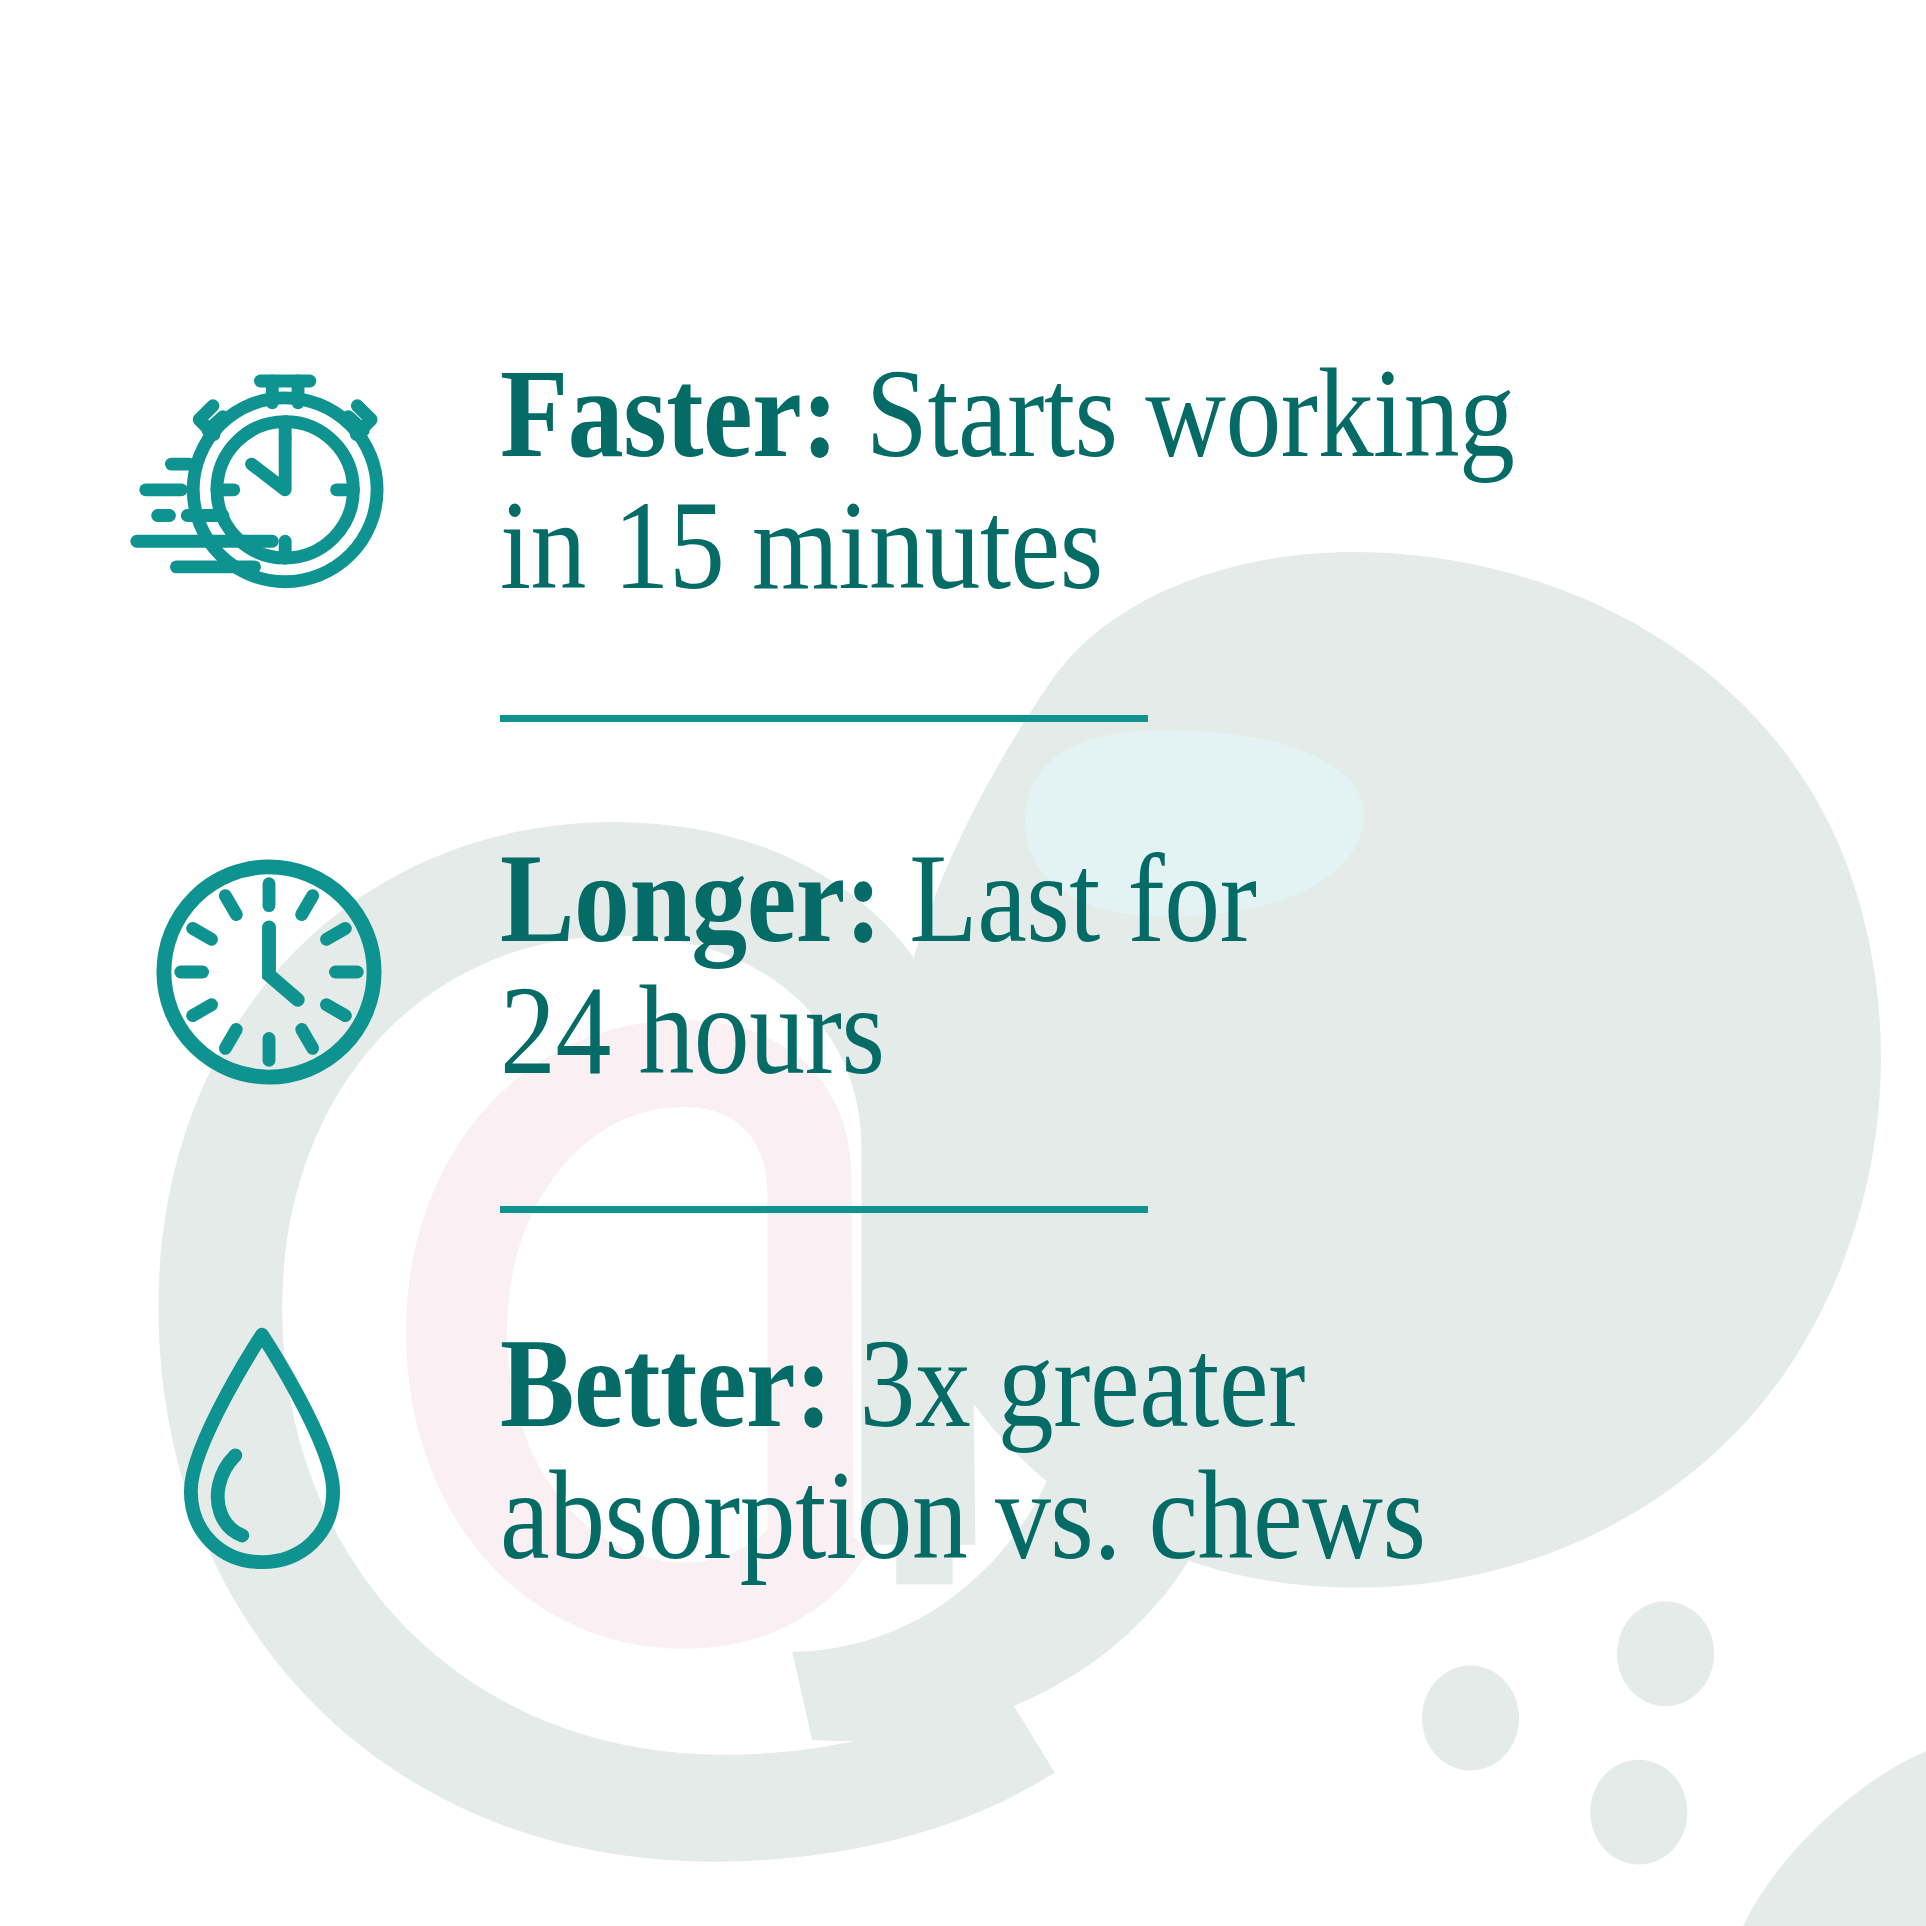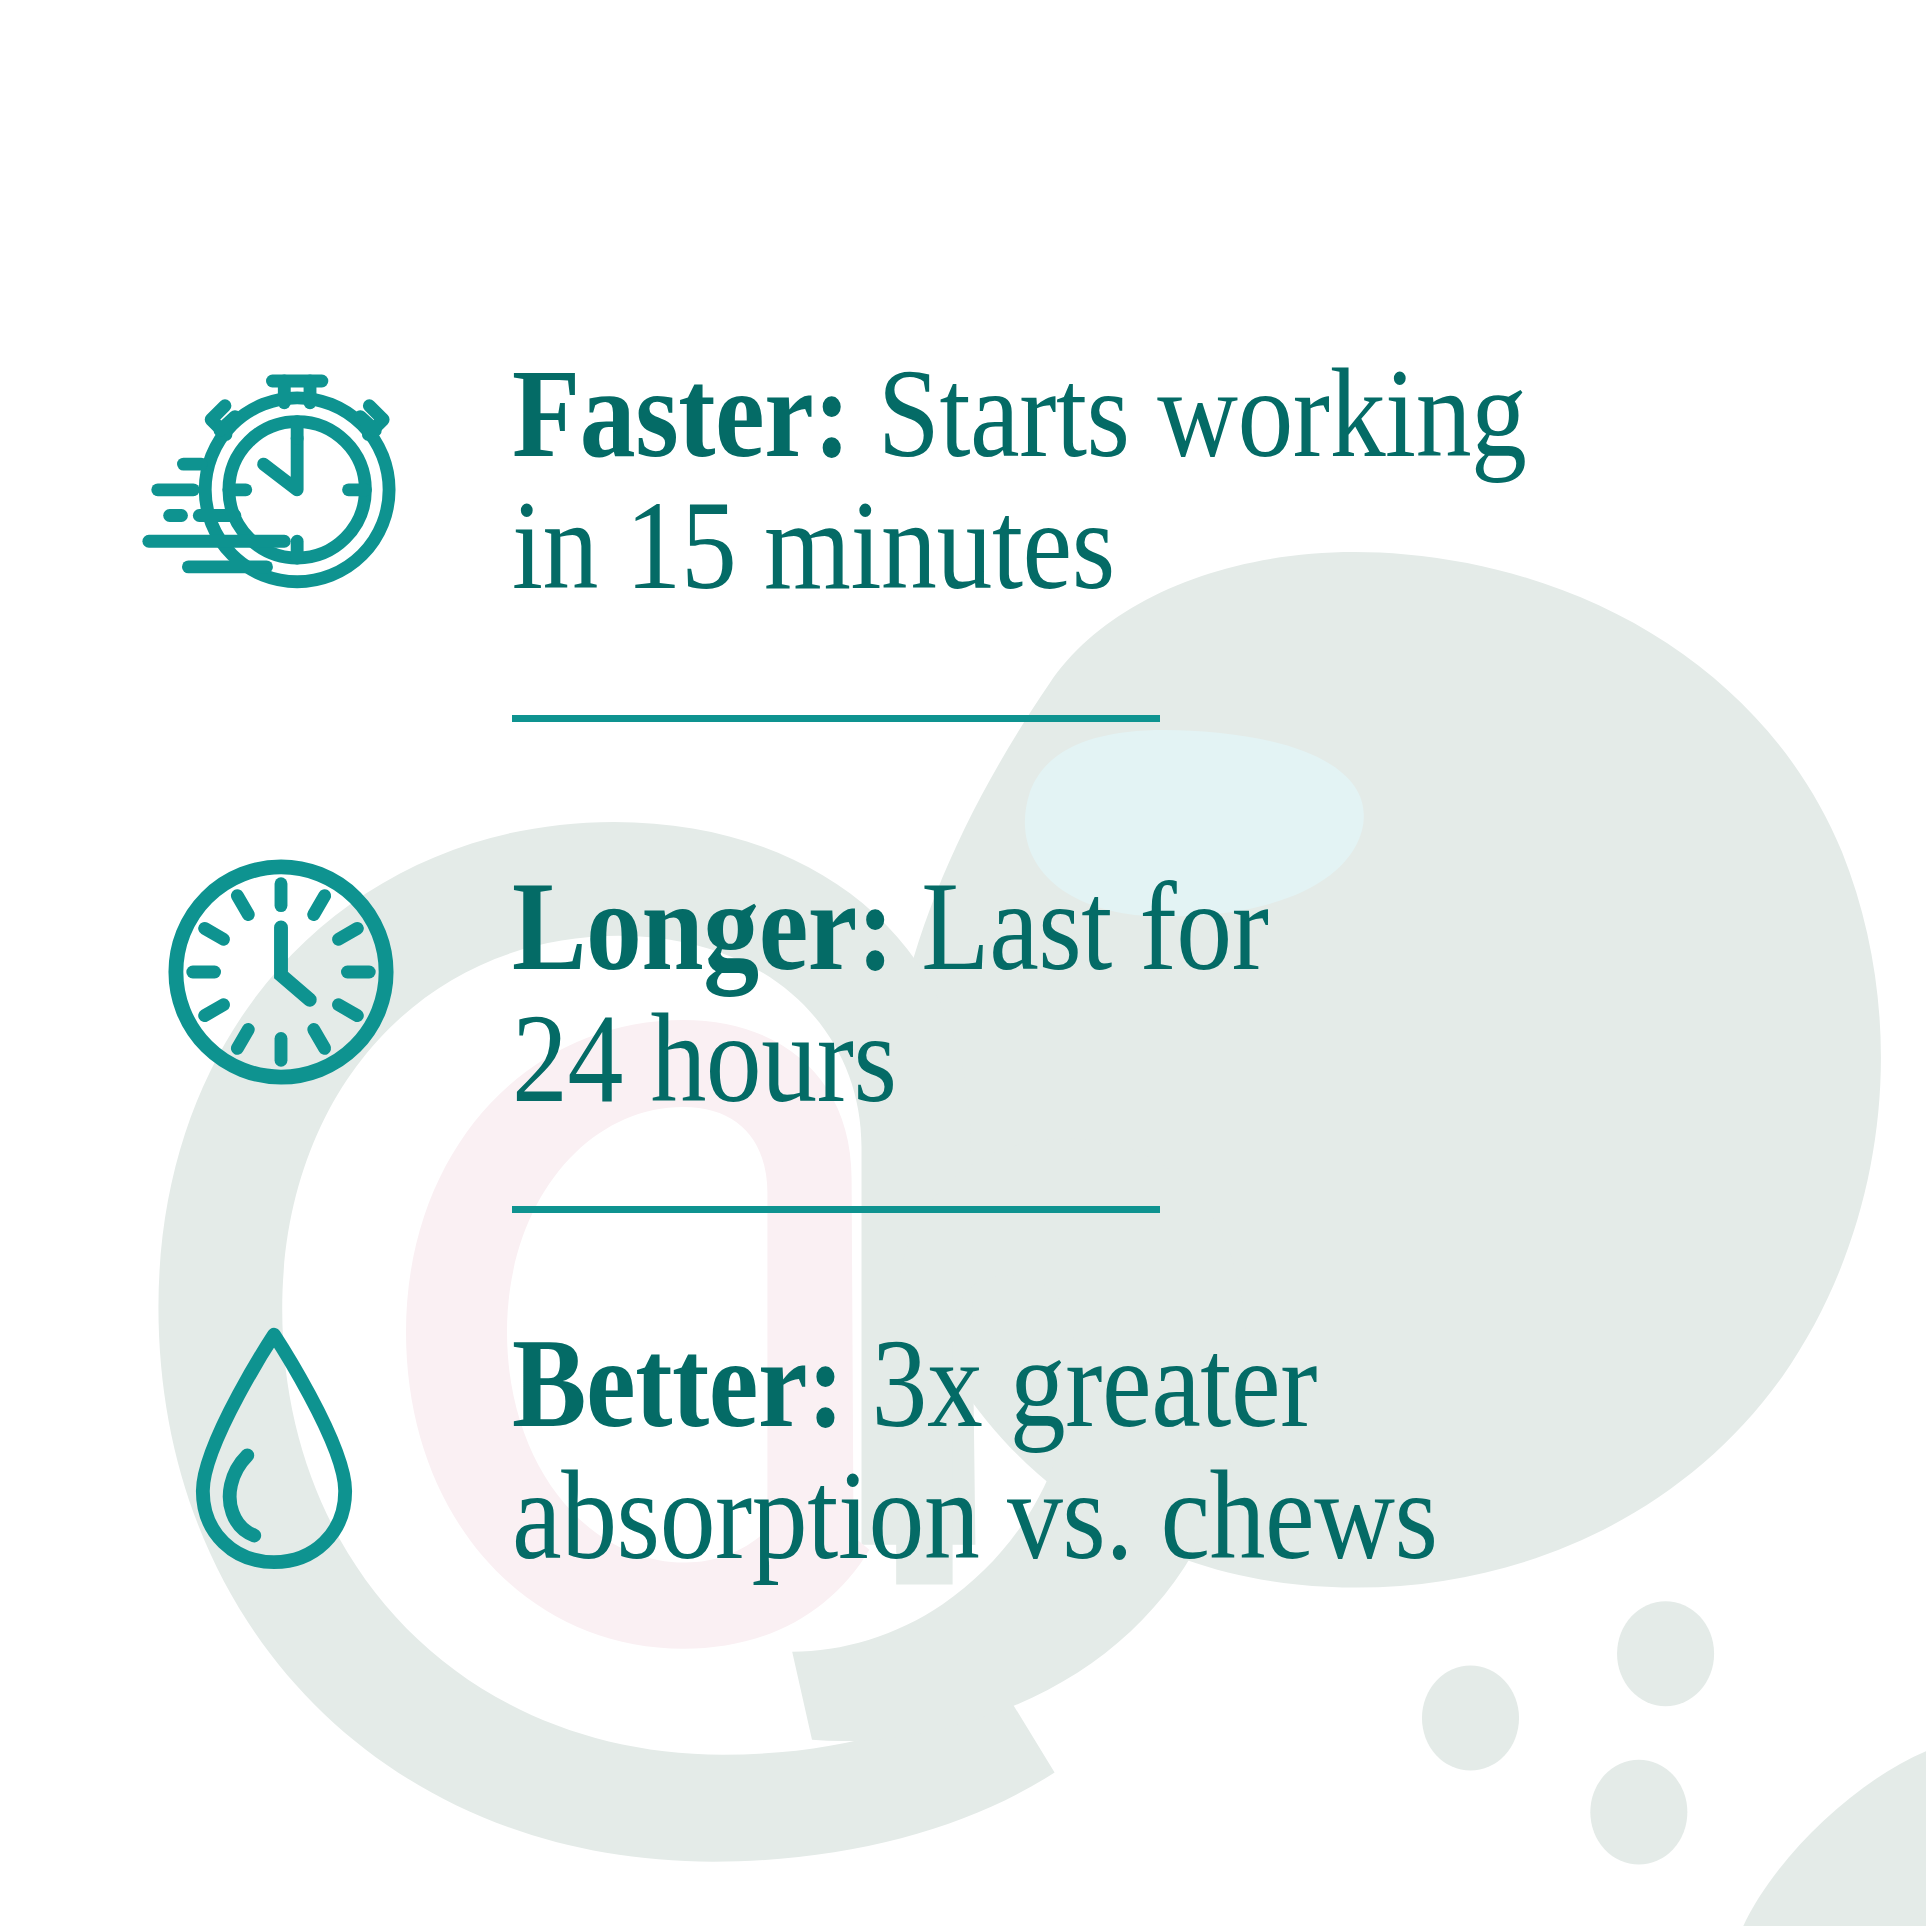--- a/index.html
+++ b/index.html
@@ -8,21 +8,21 @@
     background:#ffffff;
     font-family:"Liberation Sans", sans-serif;
     overflow:hidden;
   }
   #stage{position:relative;width:1927px;height:1927px;overflow:hidden;background:#fff;}
 
   
   #bg{position:absolute;left:0;top:0;width:1927px;height:1927px;}
 
   
-  #content{position:absolute;left:12px;top:0;width:1884px;height:1927px;}
+  #content{position:absolute;left:0;top:0;width:1884px;height:1927px;}
 
   .row{position:absolute;left:0;width:1927px;}
   .icon-slot{position:absolute;display:block;}
   .text-block{
     position:absolute;left:500px;
     color:#046B66;
     line-height:1.04;
     letter-spacing:-0.5px;
   }
   .text-line{
@@ -170,21 +170,21 @@
             <path d="M117 206 L117 184"></path>
             <path d="M73 194 L84 175"></path>
             <path d="M40 161 L59 150"></path>
             <path d="M28 117 L50 117"></path>
             <path d="M40 73 L59 84"></path>
             <path d="M73 40 L84 59"></path>
           </g>
         </g>
       </svg>
 
-      <div class="text-block" style="top:832px;margin-top:28px;">
+      <div class="text-block" style="top:832px;">
         <span class="text-line"><span class="lbl">Longer:</span><span class="rest"> Last for</span></span>
         <span class="text-line rest">24 hours</span>
       </div>
     </div>
 
     <div class="divider" style="top:1206px;"></div>
 
     <div class="row" style="top:0">
 
       <svg class="icon-slot" style="left:163px;top:1317px;width:198px;height:257px;" viewBox="0 0 200 260" xmlns="http://www.w3.org/2000/svg">

